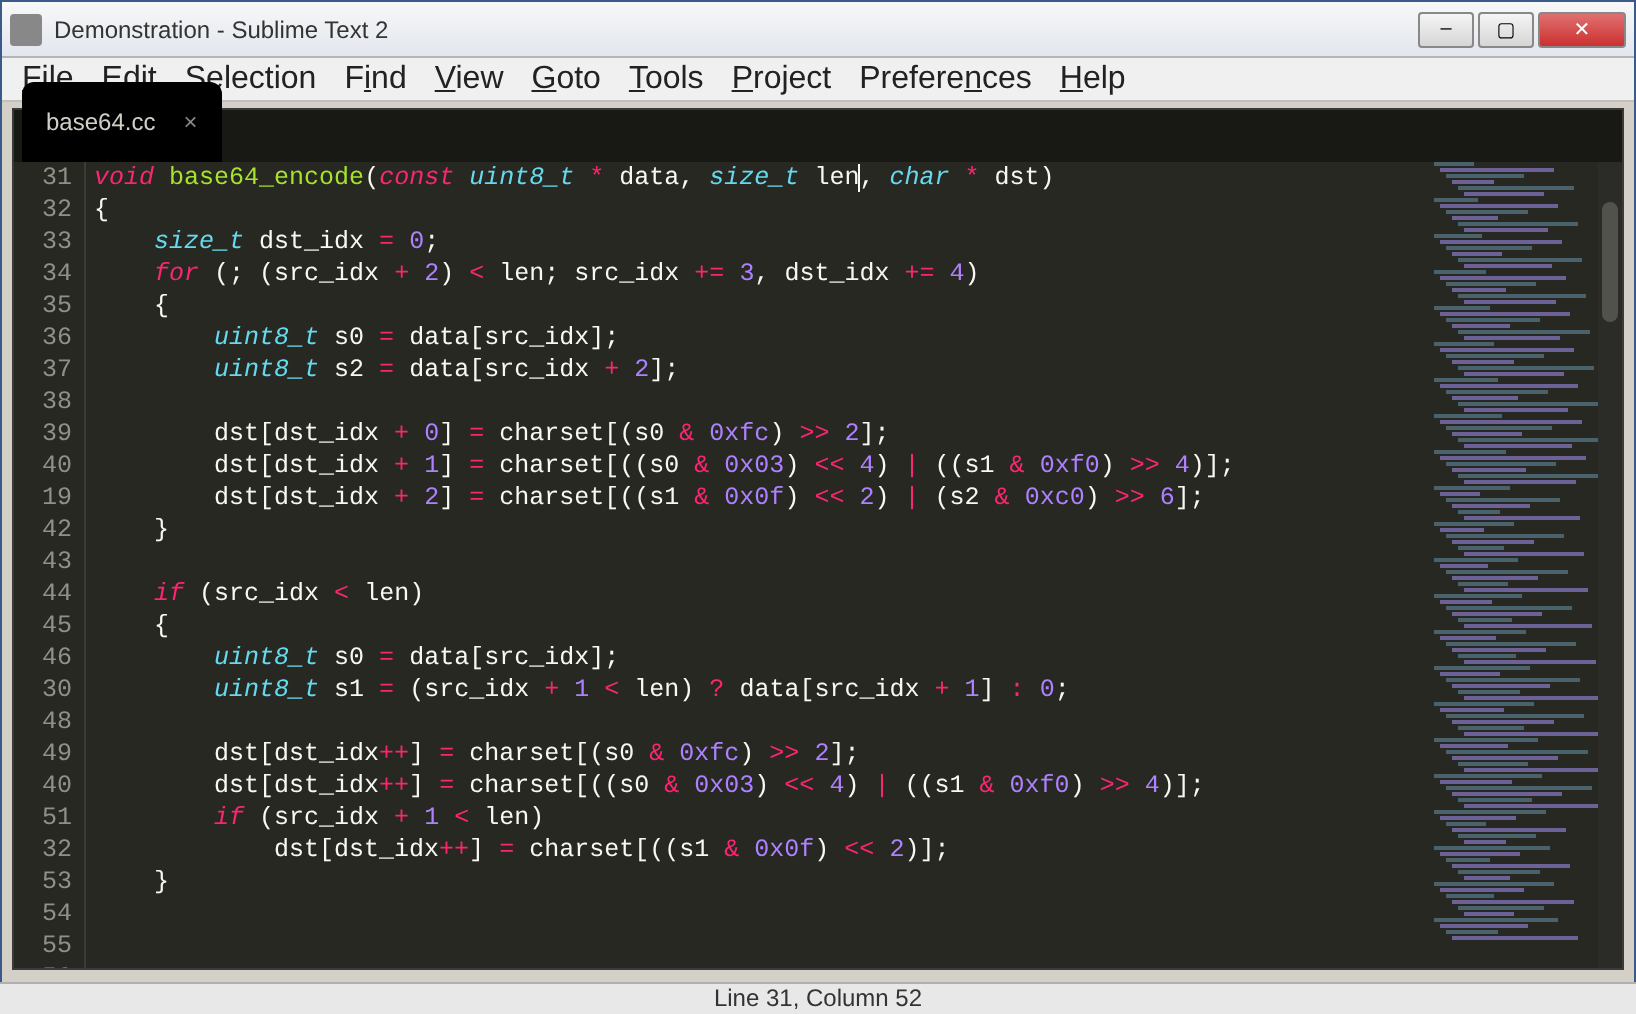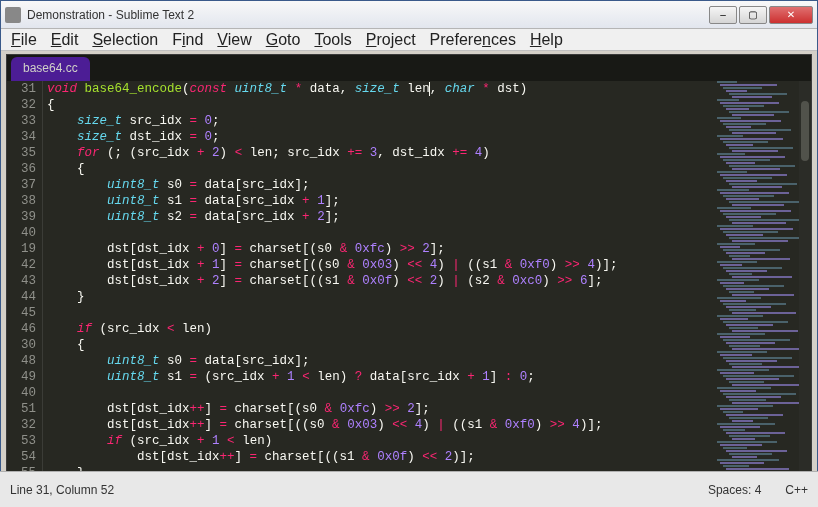--- a/index.html
+++ b/index.html
@@ -76,31 +76,30 @@
   margin: 4px 6px 2px 6px;
 }
 .tabbar {
   height: 26px;
   background: #181915;
   display: flex;
   align-items: flex-end;
 }
 .tab {
   height: 24px;
-  background: #4c1d95;
+  background: #000000;
   color: #d0d0c8;
   font-size: 12px;
-  padding: 4px 12px;
+  padding: 20px 12px;
   border-top-left-radius: 6px;
   border-top-right-radius: 6px;
   margin-left: 4px;
   display: flex;
   align-items: center;
   gap: 14px;
-  flex-direction: column;
 }
 .tab-close {
   color: #888;
   font-size: 12px;
   cursor: pointer;
 }
 .code-wrap {
   position: absolute;
   top: 26px;
   left: 0;
@@ -169,28 +168,29 @@
   top: 20px;
   height: 60px;
   background: #51524b;
   border-radius: 4px;
 }
 .statusbar {
   position: absolute;
   bottom: 0;
   left: 0;
   right: 0;
-  height: 36px;
+  height: 16px;
   background: #e8e8e8;
   border-top: 1px solid #b0b0b0;
   display: flex;
   align-items: center;
   font-size: 12px;
   color: #333;
   padding: 0 10px;
+  flex-direction: column;
 }
 .statusbar .left { flex: 1; }
 .statusbar .seg { margin-left: 24px; }
 </style>
 </head>
 <body>
 
 <div class="titlebar">
   <div class="titlebar-icon"></div>
   <div class="titlebar-text">Demonstration - Sublime Text 2</div>
@@ -247,26 +247,24 @@
         <div>51</div>
         <div>32</div>
         <div>53</div>
         <div>54</div>
         <div>55</div>
         <div>56</div>
       </div>
     <div class="code" id="code">
         <div><span class="kw">void</span><span> </span><span class="fn">base64_encode</span><span>(</span><span class="kw">const</span><span> </span><span class="type">uint8_t</span><span> </span><span class="op">*</span><span> data, </span><span class="type">size_t</span><span> len</span><span class="cursor"></span><span>, </span><span class="type">char</span><span> </span><span class="op">*</span><span> dst)</span></div>
         <div><span>{</span></div>
-        <div><span>    </span><span class="type">size_t</span><span> src_idx </span><span class="op">=</span><span> </span><span class="num">0</span><span>;</span></div>
         <div><span>    </span><span class="type">size_t</span><span> dst_idx </span><span class="op">=</span><span> </span><span class="num">0</span><span>;</span></div>
         <div><span>    </span><span class="kw">for</span><span> (; (src_idx </span><span class="op">+</span><span> </span><span class="num">2</span><span>) </span><span class="op">&lt;</span><span> len; src_idx </span><span class="op">+=</span><span> </span><span class="num">3</span><span>, dst_idx </span><span class="op">+=</span><span> </span><span class="num">4</span><span>)</span></div>
         <div><span>    {</span></div>
         <div><span>        </span><span class="type">uint8_t</span><span> s0 </span><span class="op">=</span><span> data[src_idx];</span></div>
-        <div><span>        </span><span class="type">uint8_t</span><span> s1 </span><span class="op">=</span><span> data[src_idx </span><span class="op">+</span><span> </span><span class="num">1</span><span>];</span></div>
         <div><span>        </span><span class="type">uint8_t</span><span> s2 </span><span class="op">=</span><span> data[src_idx </span><span class="op">+</span><span> </span><span class="num">2</span><span>];</span></div>
         <div><span></span></div>
         <div><span>        dst[dst_idx </span><span class="op">+</span><span> </span><span class="num">0</span><span>] </span><span class="op">=</span><span> charset[(s0 </span><span class="op">&amp;</span><span> </span><span class="num">0xfc</span><span>) </span><span class="op">&gt;&gt;</span><span> </span><span class="num">2</span><span>];</span></div>
         <div><span>        dst[dst_idx </span><span class="op">+</span><span> </span><span class="num">1</span><span>] </span><span class="op">=</span><span> charset[((s0 </span><span class="op">&amp;</span><span> </span><span class="num">0x03</span><span>) </span><span class="op">&lt;&lt;</span><span> </span><span class="num">4</span><span>) </span><span class="op">|</span><span> ((s1 </span><span class="op">&amp;</span><span> </span><span class="num">0xf0</span><span>) </span><span class="op">&gt;&gt;</span><span> </span><span class="num">4</span><span>)];</span></div>
         <div><span>        dst[dst_idx </span><span class="op">+</span><span> </span><span class="num">2</span><span>] </span><span class="op">=</span><span> charset[((s1 </span><span class="op">&amp;</span><span> </span><span class="num">0x0f</span><span>) </span><span class="op">&lt;&lt;</span><span> </span><span class="num">2</span><span>) </span><span class="op">|</span><span> (s2 </span><span class="op">&amp;</span><span> </span><span class="num">0xc0</span><span>) </span><span class="op">&gt;&gt;</span><span> </span><span class="num">6</span><span>];</span></div>
         <div><span>    }</span></div>
         <div><span></span></div>
         <div><span>    </span><span class="kw">if</span><span> (src_idx </span><span class="op">&lt;</span><span> len)</span></div>
         <div><span>    {</span></div>
         <div><span>        </span><span class="type">uint8_t</span><span> s0 </span><span class="op">=</span><span> data[src_idx];</span></div>

